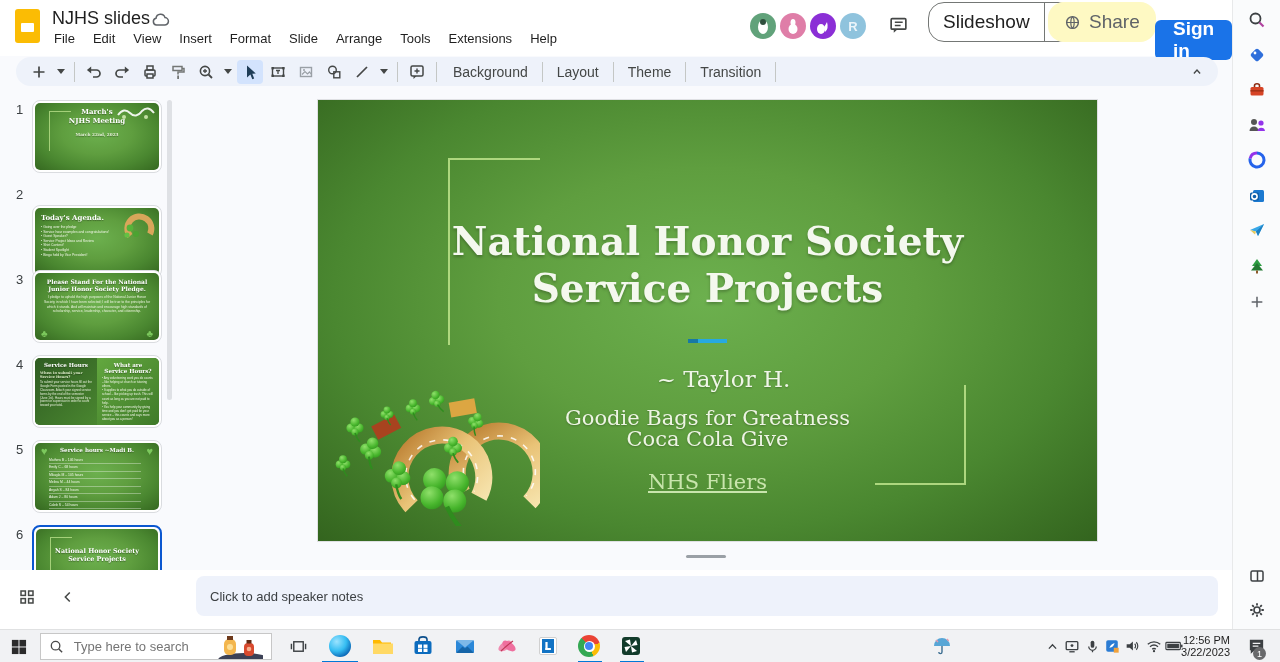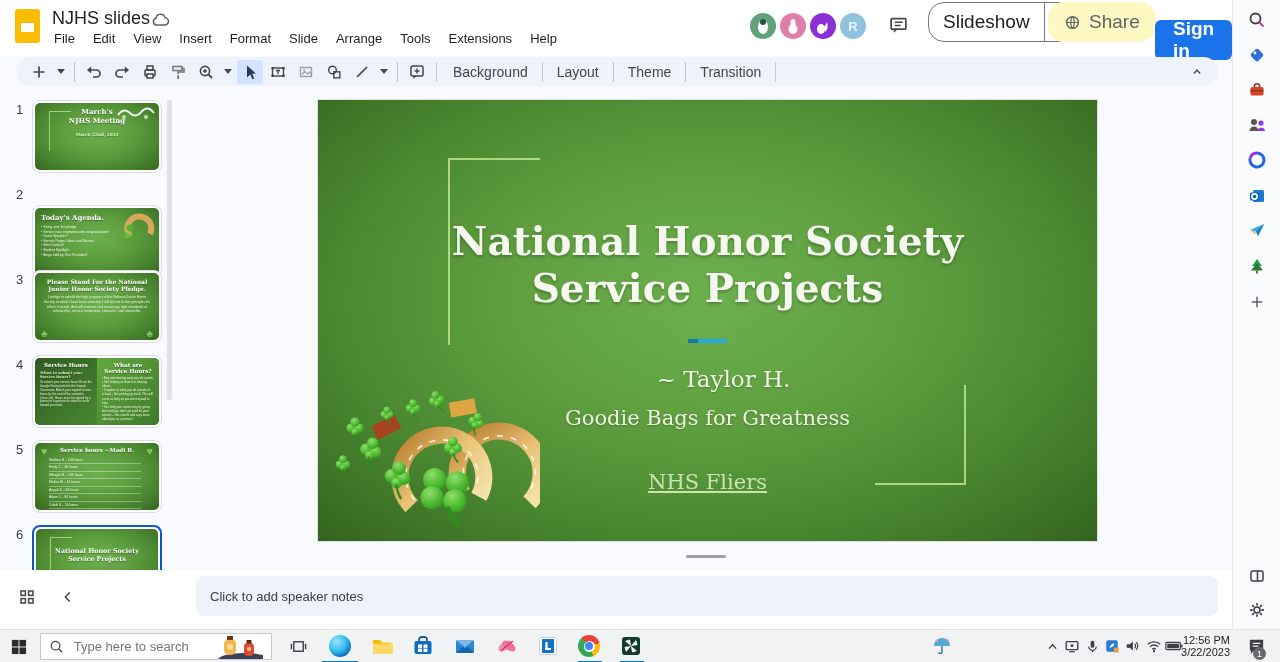--- a/index.html
+++ b/index.html
@@ -369,20 +369,21 @@
     <div class="bracket-tl"></div>
     <div class="bracket-br"></div>
     <div class="slide-title">
       <div>National Honor Society</div>
       <div>Service Projects</div>
     </div>
     <div class="divider"></div>
     <div class="byline">~ Taylor H.</div>
     <div class="sbody">
       <div>Goodie Bags for Greatness</div>
+      <div>Coca Cola Give</div>
     </div>
     <div class="slink">NHS Fliers</div>
     <svg width="215" height="168" viewBox="0 0 215 168" style="position:absolute;left:7px;top:258px;">
       <defs>
         <linearGradient id="gold" x1="0" y1="0" x2="1" y2="1">
             <stop offset="0" stop-color="#b97b2e"></stop>
             <stop offset=".5" stop-color="#e9c377"></stop>
             <stop offset="1" stop-color="#f6e3ac"></stop>
           </linearGradient>
         <radialGradient id="grn" cx=".35" cy=".3" r=".9">

